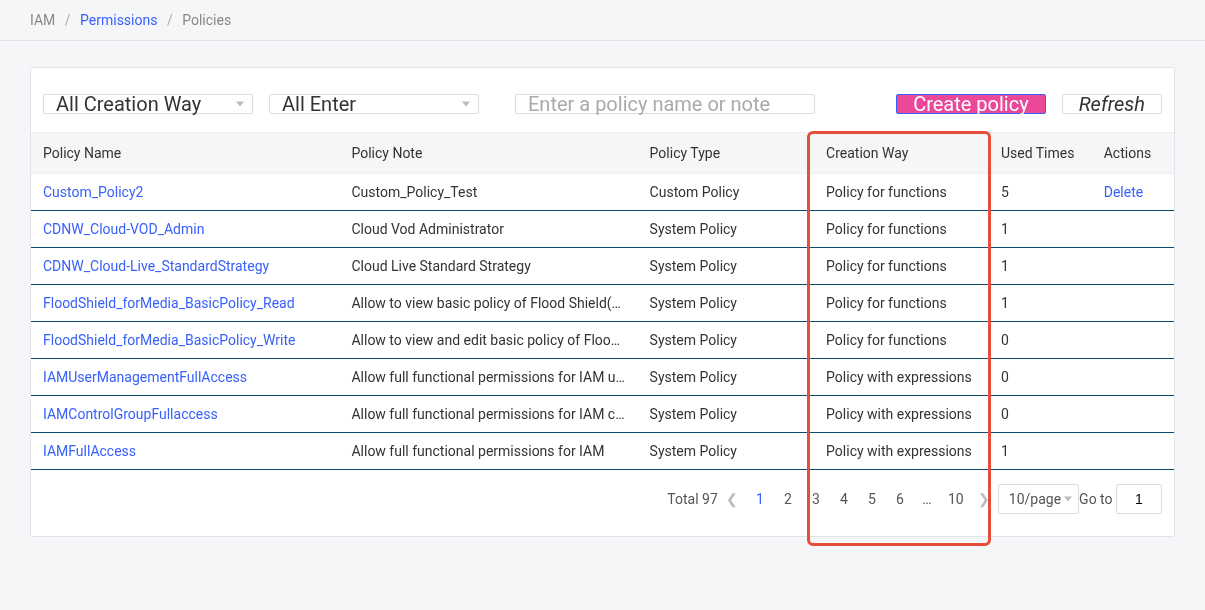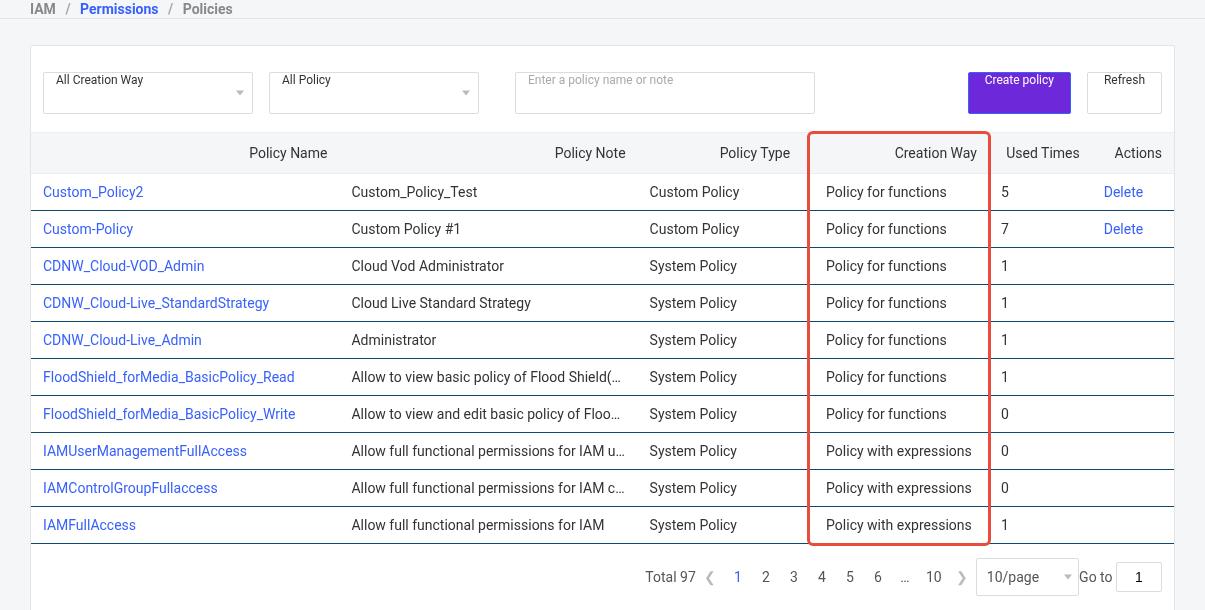--- a/index.html
+++ b/index.html
@@ -4,68 +4,67 @@
 <style>
   * { box-sizing: border-box; margin: 0; padding: 0; }
   body {
     font-family: -apple-system, BlinkMacSystemFont, "Segoe UI", Roboto, "Helvetica Neue", Arial, sans-serif;
     background: #f5f6f8;
     color: #333;
     font-size: 14px;
     width: 1205px;
   }
   .breadcrumb {
-    padding: 1px 30px;
+    padding: 12px 30px;
     color: #888;
     border-bottom: 1px solid #e2e4e8;
     background: #f5f6f8;
-    font-weight: bold;
   }
   .breadcrumb a {
     color: #3861fb;
     text-decoration: none;
   }
   .breadcrumb .sep { margin: 0 6px; color: #aaa; }
   .card {
     margin: 26px 30px;
     background: #fff;
     border: 1px solid #e2e4e8;
     border-radius: 2px;
     padding: 26px 0 22px;
   }
   .toolbar {
     display: flex;
     align-items: center;
     padding: 0 12px 18px;
     gap: 16px;
   }
   .select, .textinput, .btn {
-    height: 42px;
+    height: 20px;
     border: 1px solid #d9dce2;
     border-radius: 2px;
     background: #fff;
-    font-size: 12px;
+    font-size: 20px;
     color: #333;
     display: inline-flex;
-    align-items: flex-start;
+    align-items: center;
   }
   .select { width: 210px; padding: 0 28px 0 12px; position: relative; }
   .select .caret {
     position: absolute; right: 8px; top: 50%; transform: translateY(-50%);
     width: 0; height: 0; border-left: 4px solid transparent; border-right: 4px solid transparent; border-top: 5px solid #bbb;
   }
   .textinput { width: 300px; padding: 0 12px; color: #aaa; margin-left: 20px; }
   .spacer { flex: 1; }
   .btn { padding: 0 16px; cursor: pointer; }
-  .btn.primary { background: #6d28d9; color: #fff; border-color: #3861fb; }
-  .btn.plain { color: #333; }
+  .btn.primary { background: #ec4899; color: #fff; border-color: #3861fb; }
+  .btn.plain { color: #333; font-style: italic; }
 
   table { width: 100%; border-collapse: collapse; }
   thead th {
-    text-align: right;
+    text-align: left;
     font-weight: 400;
     color: #333;
     background: #f5f6f8;
     padding: 12px 12px;
     border-top: 1px solid #eceef2;
     border-bottom: 1px solid #eceef2;
   }
   tbody td {
     padding: 10px 12px;
     border-bottom: 1px solid #0c4a6e;
@@ -100,21 +99,21 @@
     padding: 14px 12px 0;
     color: #555;
   }
   .pagination .pg {
     min-width: 28px; height: 28px; display: inline-flex; align-items: center; justify-content: center;
     font-size: 14px; cursor: pointer; border-radius: 2px;
   }
   .pagination .pg.active { color: #3861fb; }
   .pagination .arrow { color: #bbb; font-size: 14px; }
   .pagination .sel {
-    height: 38px; border: 1px solid #d9dce2; border-radius: 2px; padding: 0 39px 0 10px; position: relative; display: inline-flex; align-items: center;
+    height: 30px; border: 1px solid #d9dce2; border-radius: 2px; padding: 0 17px 0 10px; position: relative; display: inline-flex; align-items: center;
   }
   .pagination .sel .caret { position: absolute; right: 6px; top: 50%; transform: translateY(-50%); width:0;height:0;border-left:4px solid transparent;border-right:4px solid transparent;border-top:5px solid #bbb;}
   .pagination .goto input {
     width: 46px; height: 30px; border: 1px solid #d9dce2; border-radius: 2px; text-align: center; font-size: 14px;
   }
   .ellipsis { letter-spacing: 2px; }
 </style>
 </head>
 <body>
 
@@ -127,21 +126,21 @@
 </div>
 
 <div class="card">
 
   <div class="toolbar">
     <div class="select">
       <span>All Creation Way</span>
       <span class="caret"></span>
     </div>
     <div class="select">
-      <span>All Policy</span>
+      <span>All Enter</span>
       <span class="caret"></span>
     </div>
     <div class="textinput">
       <span>Enter a policy name or note</span>
     </div>
     <div class="spacer"></div>
     <div class="btn primary">
       <span>Create policy</span>
     </div>
     <div class="btn plain">
@@ -164,46 +163,30 @@
       <tbody id="tbody">
           <tr>
             <td class="col-name"><span class="link">Custom_Policy2</span></td>
             <td class="col-note">Custom_Policy_Test</td>
             <td class="col-type">Custom Policy</td>
             <td class="col-way">Policy for functions</td>
             <td class="col-used">5</td>
             <td class="col-act"><span class="link">Delete</span></td>
           </tr>
           <tr>
-            <td class="col-name"><span class="link">Custom-Policy</span></td>
-            <td class="col-note">Custom Policy #1</td>
-            <td class="col-type">Custom Policy</td>
-            <td class="col-way">Policy for functions</td>
-            <td class="col-used">7</td>
-            <td class="col-act"><span class="link">Delete</span></td>
-          </tr>
-          <tr>
             <td class="col-name"><span class="link">CDNW_Cloud-VOD_Admin</span></td>
             <td class="col-note">Cloud Vod Administrator</td>
             <td class="col-type">System Policy</td>
             <td class="col-way">Policy for functions</td>
             <td class="col-used">1</td>
             <td class="col-act"></td>
           </tr>
           <tr>
             <td class="col-name"><span class="link">CDNW_Cloud-Live_StandardStrategy</span></td>
             <td class="col-note">Cloud Live Standard Strategy</td>
-            <td class="col-type">System Policy</td>
-            <td class="col-way">Policy for functions</td>
-            <td class="col-used">1</td>
-            <td class="col-act"></td>
-          </tr>
-          <tr>
-            <td class="col-name"><span class="link">CDNW_Cloud-Live_Admin</span></td>
-            <td class="col-note">Administrator</td>
             <td class="col-type">System Policy</td>
             <td class="col-way">Policy for functions</td>
             <td class="col-used">1</td>
             <td class="col-act"></td>
           </tr>
           <tr>
             <td class="col-name"><span class="link">FloodShield_forMedia_BasicPolicy_Read</span></td>
             <td class="col-note">Allow to view basic policy of Flood Shield(for Me...</td>
             <td class="col-type">System Policy</td>
             <td class="col-way">Policy for functions</td>

